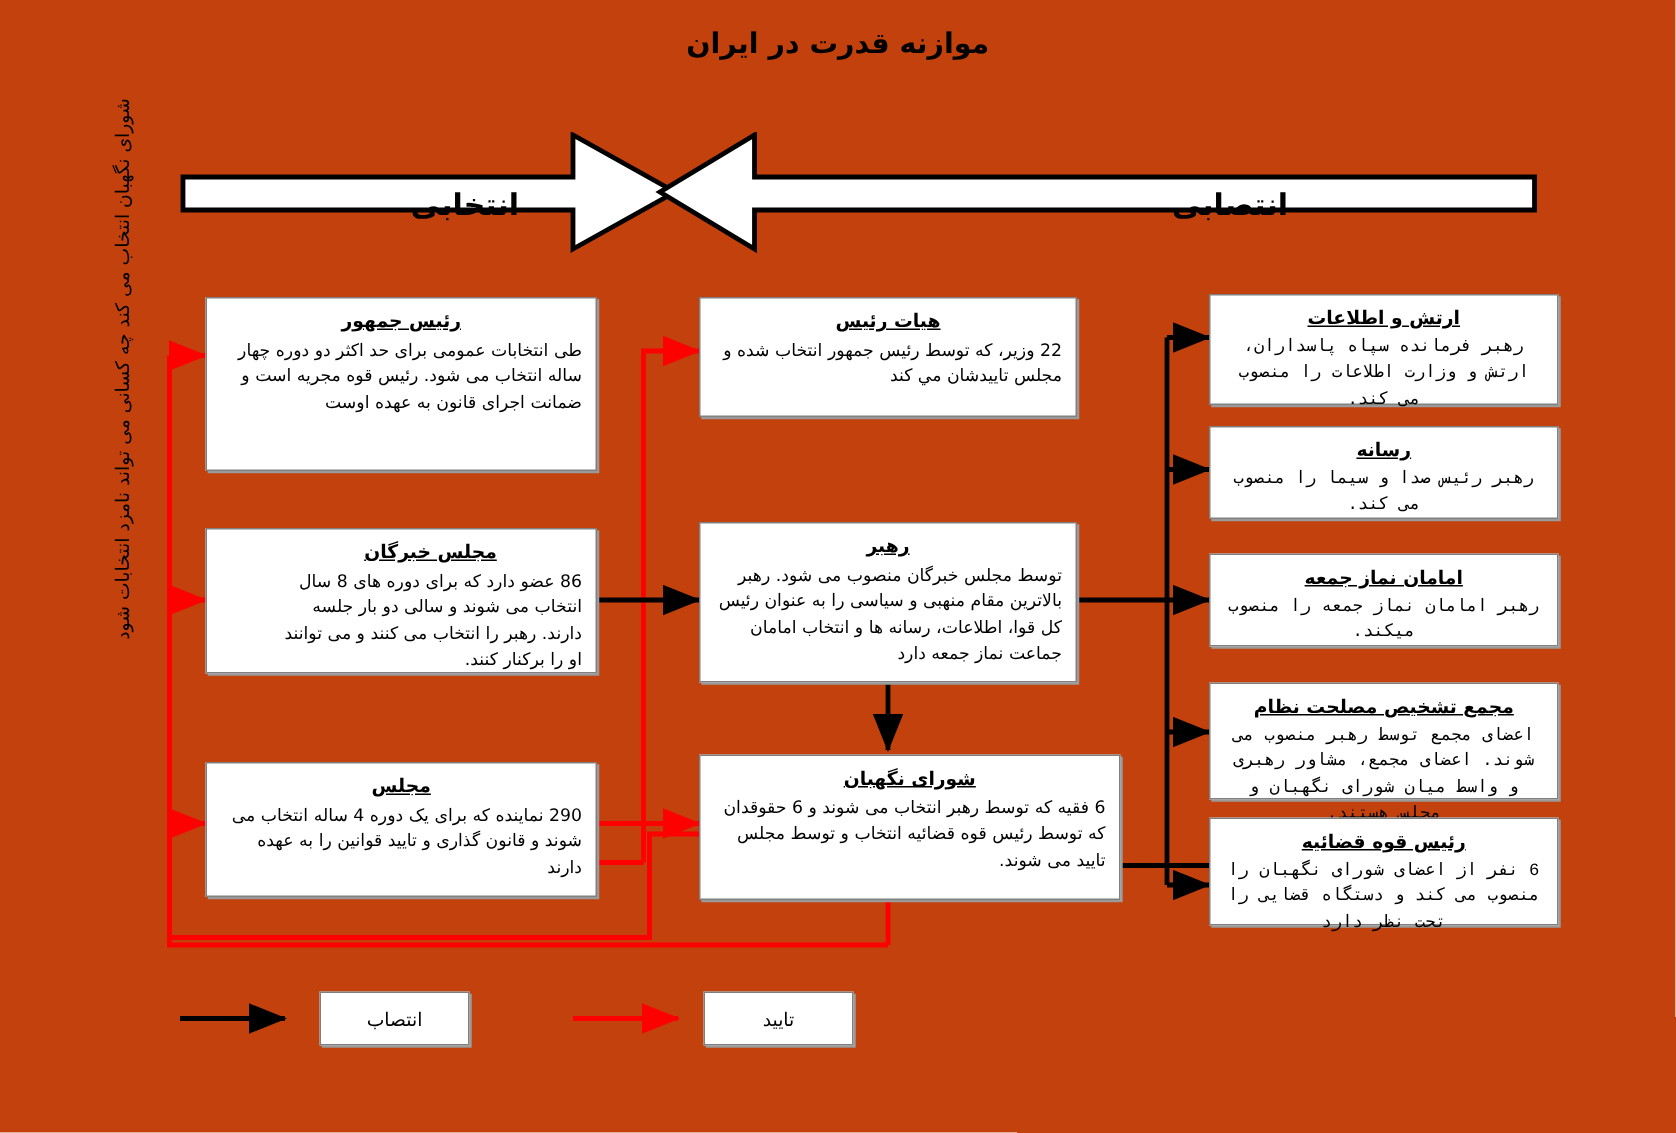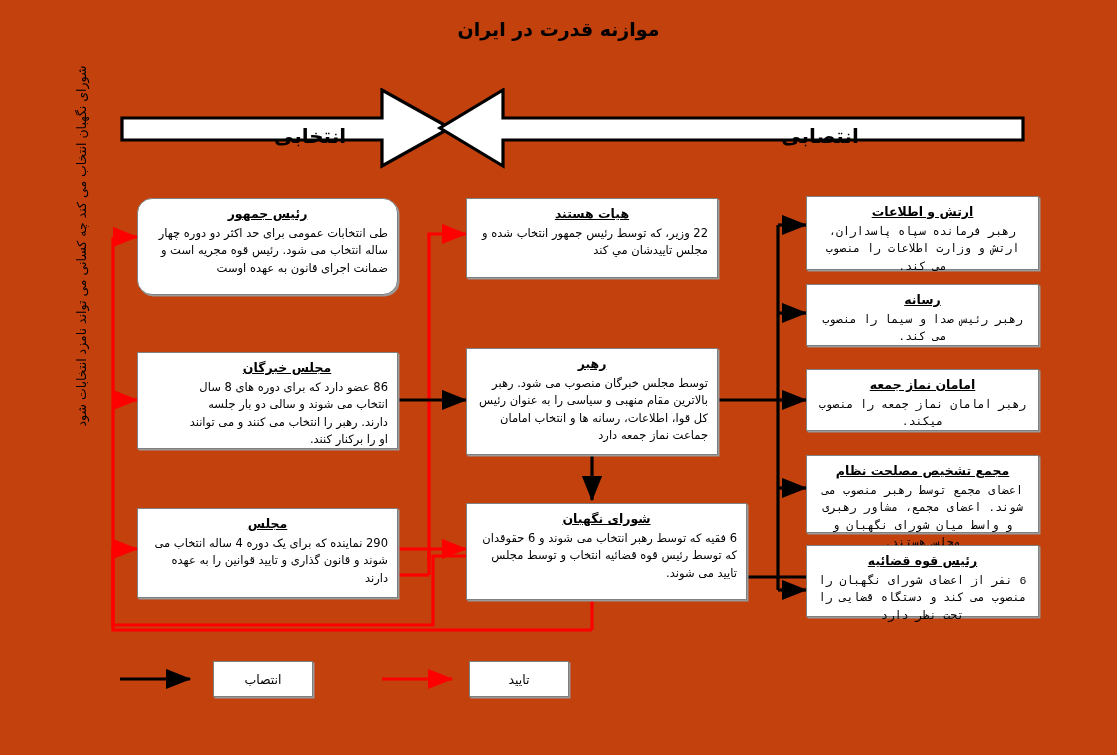--- a/index.html
+++ b/index.html
@@ -176,37 +176,37 @@
       <path d="M778,400 L806,400" fill="none" stroke="#000000" stroke-width="3.2" marker-end="url(#ah-black)"></path>
       <path d="M778,488 L806,488" fill="none" stroke="#000000" stroke-width="3.2" marker-end="url(#ah-black)"></path>
       <path d="M778,590 L806,590" fill="none" stroke="#000000" stroke-width="3.2" marker-end="url(#ah-black)"></path>
 
       <path d="M806,577 L718,577" fill="none" stroke="#000000" stroke-width="3.2" marker-end="url(#ah-black)"></path>
     </g>
   </svg>
 
   <div id="side-caption">شورای نگهبان انتخاب می کند چه کسانی می تواند نامزد انتخابات شود</div>
 
-  <div class="node" id="node-president" style="left:137px; top:198px; width:261px; height:97px;border-radius:15px;">
+  <div class="node" id="node-president" style="left:137px; top:198px; width:261px; height:116px;">
     <span class="node-title">رئیس جمهور</span>
     <span class="node-desc">طی انتخابات عمومی برای حد اکثر دو دوره چهار ساله انتخاب می شود. رئیس قوه مجریه است و ضمانت اجرای قانون به عهده اوست</span>
   </div>
 
   <div class="node" id="node-assembly" style="left:137px; top:352px; width:261px; height:97px;padding-left:48px;">
     <span class="node-title">مجلس خبرگان</span>
     <span class="node-desc">86 عضو دارد که برای دوره های 8 سال انتخاب می شوند و سالی دو بار جلسه دارند. رهبر را انتخاب می کنند و می توانند او را برکنار کنند.</span>
   </div>
 
   <div class="node" id="node-parliament" style="left:137px; top:508px; width:261px; height:90px;">
     <span class="node-title">مجلس</span>
     <span class="node-desc">290 نماینده که برای یک دوره 4 ساله انتخاب می شوند و قانون گذاری و تایید قوانین را به عهده دارند</span>
   </div>
 
   <div class="node" id="node-cabinet" style="left:466px; top:198px; width:252px; height:80px;">
-    <span class="node-title">هیات هستند</span>
+    <span class="node-title">هیات رئیس</span>
     <span class="node-desc">22 وزیر، که توسط رئیس جمهور انتخاب شده و مجلس تاییدشان مي کند</span>
   </div>
 
   <div class="node" id="node-leader" style="left:466px; top:348px; width:252px; height:107px;">
     <span class="node-title">رهبر</span>
     <span class="node-desc">توسط مجلس خبرگان منصوب می شود. رهبر بالاترین مقام منهبی و سیاسی را به عنوان رئیس کل قوا، اطلاعات، رسانه ها و انتخاب امامان جماعت نماز جمعه دارد</span>
   </div>
 
   <div class="node" id="node-guardian" style="left:466px; top:503px; width:281px; height:97px;">
     <span class="node-title">شورای نگهبان</span>

